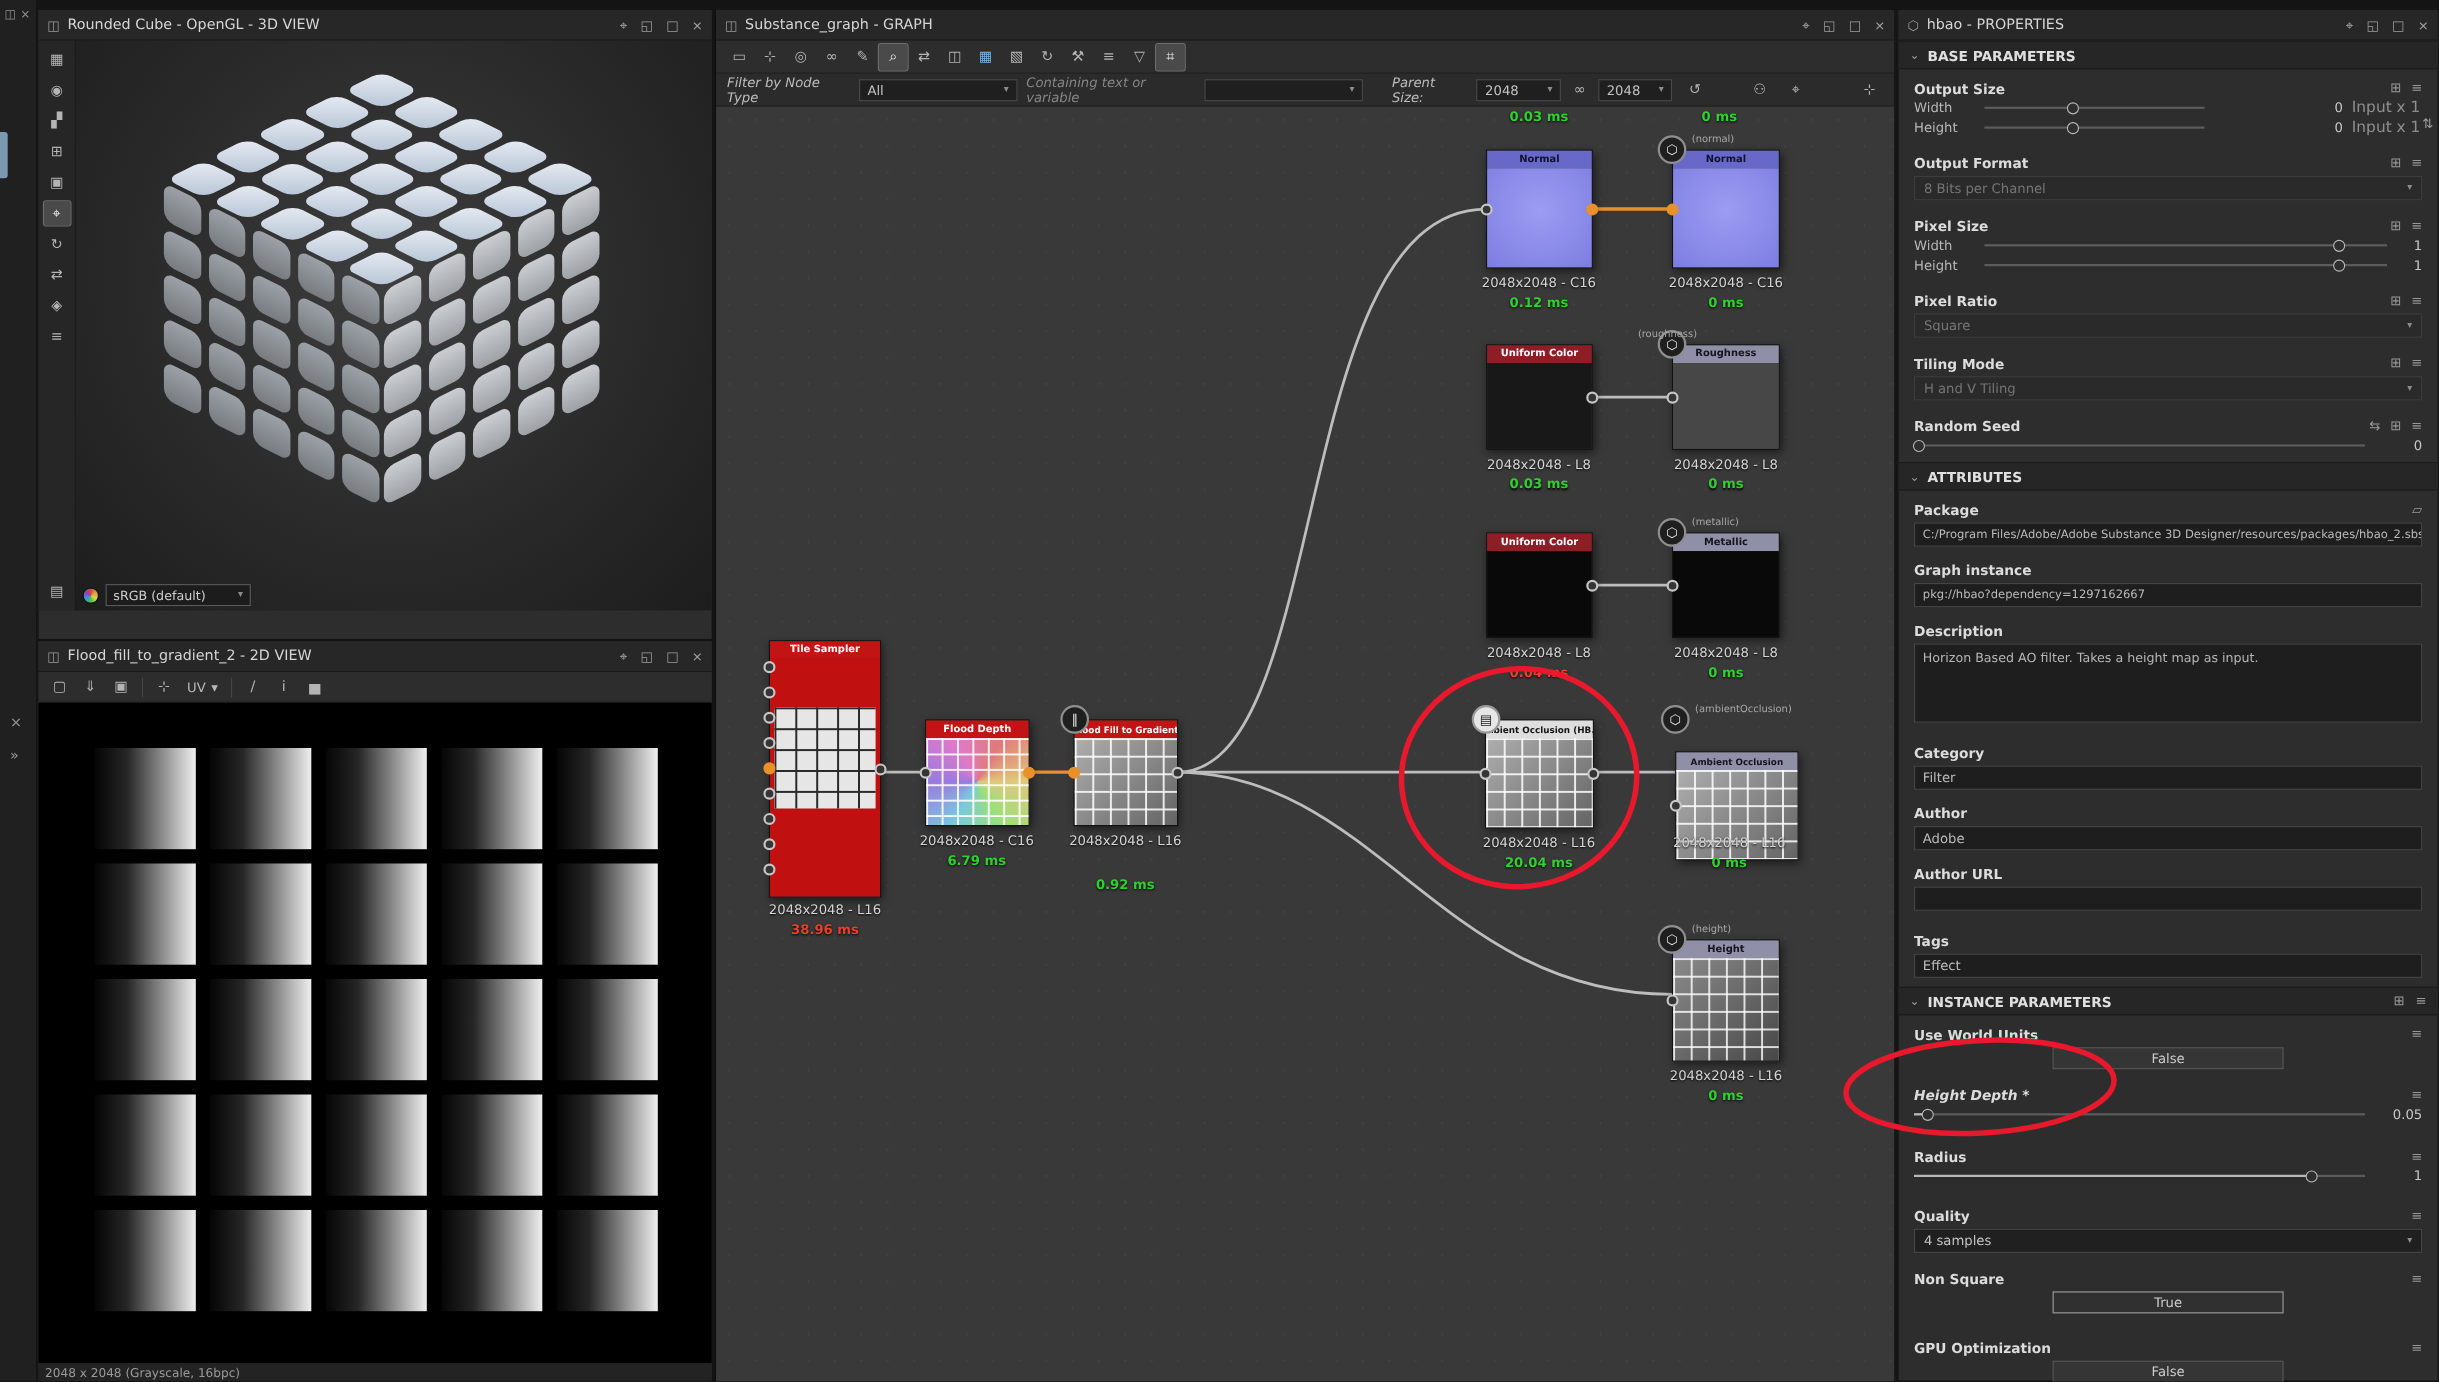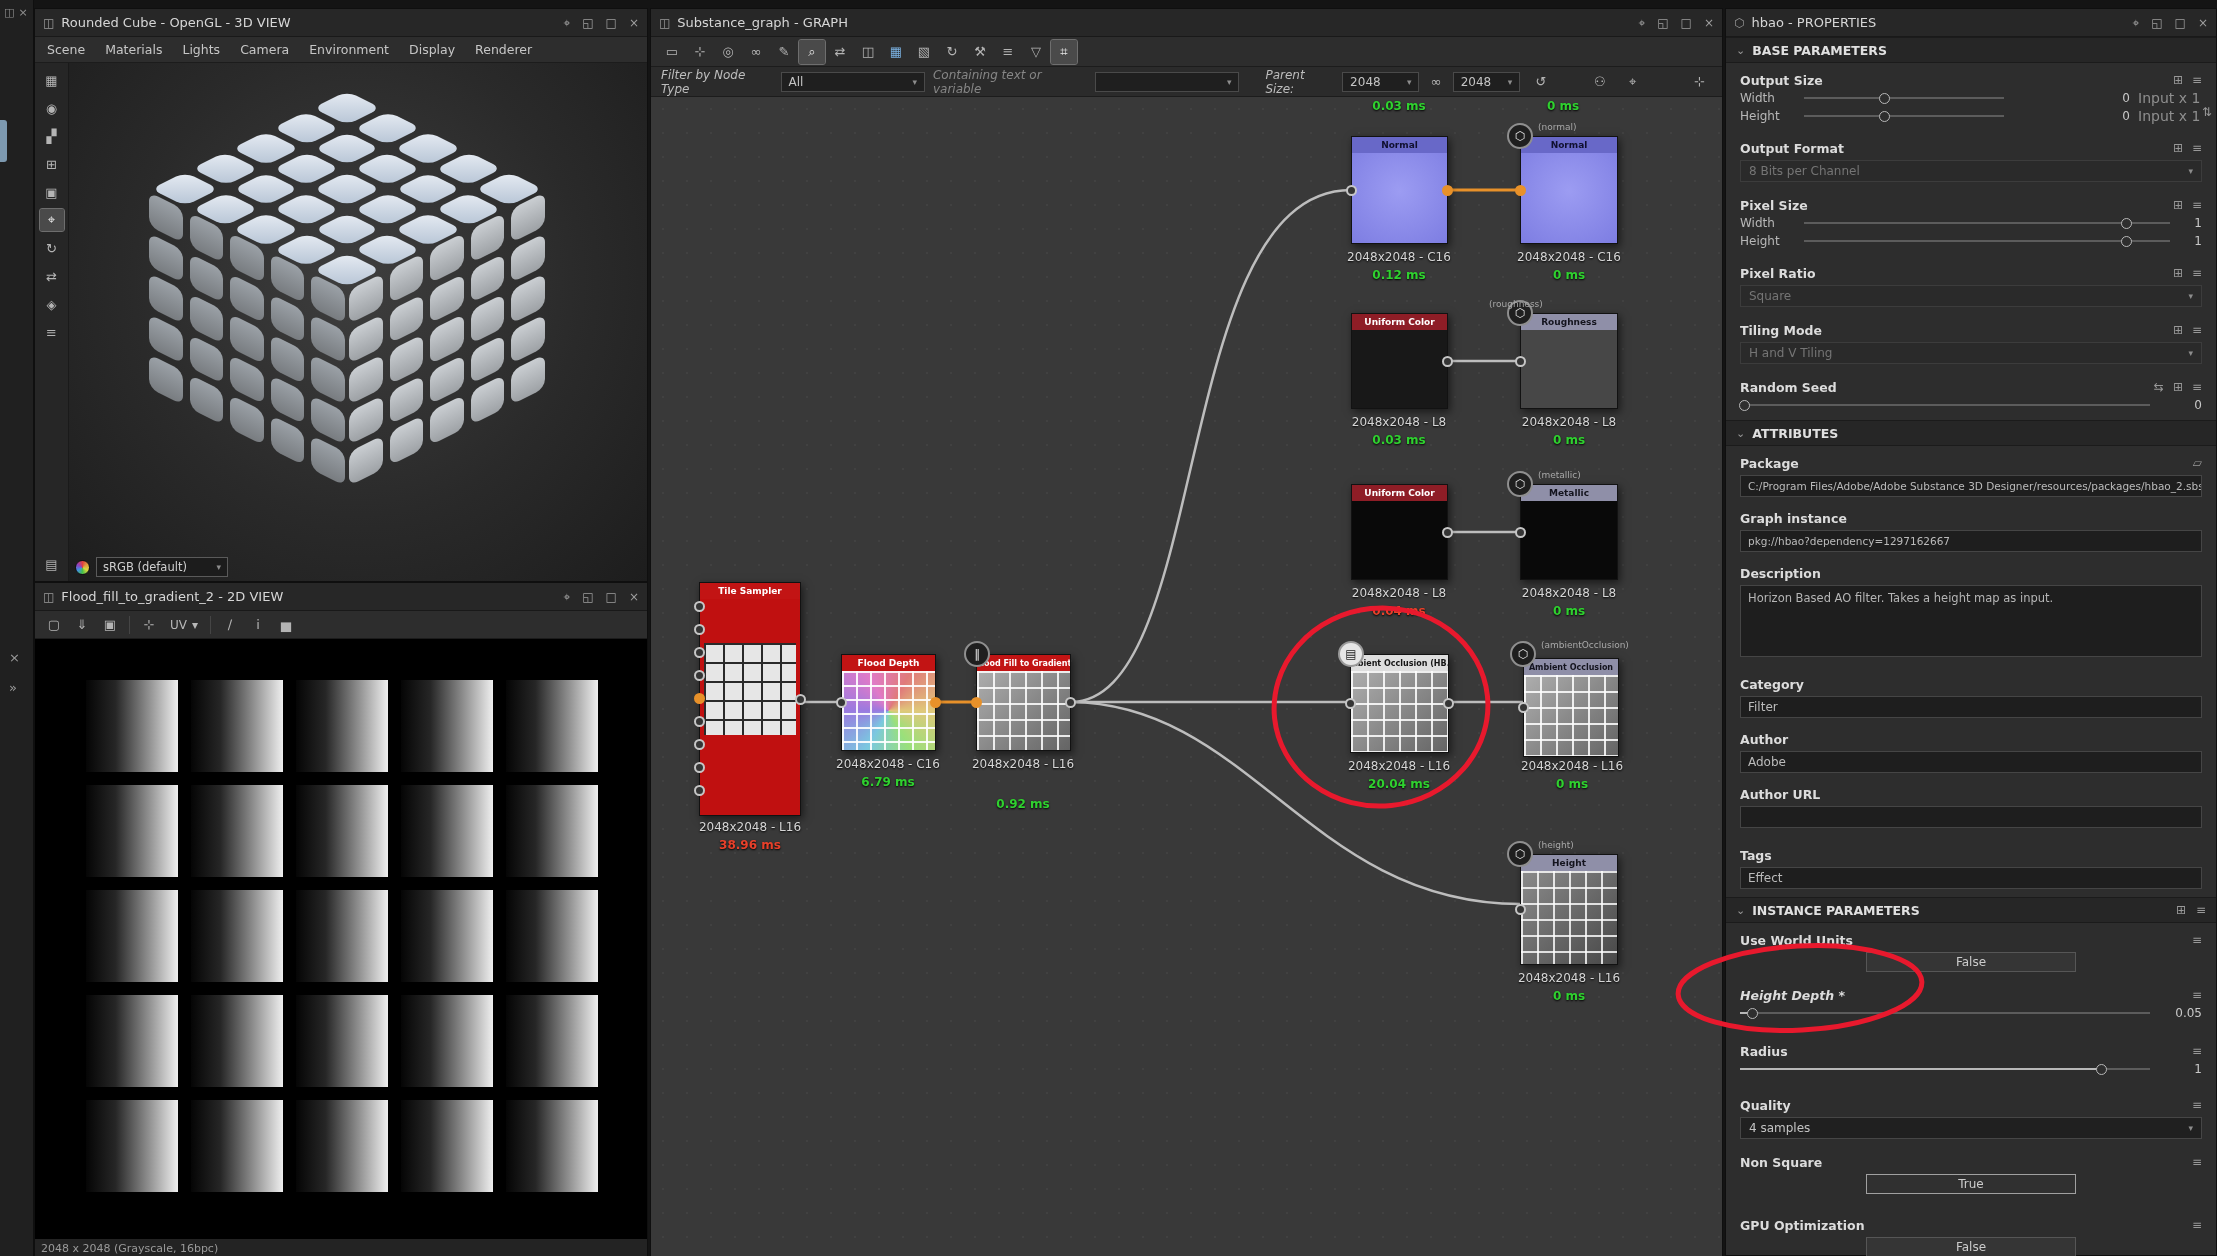--- a/index.html
+++ b/index.html
@@ -147,29 +147,20 @@
     <div class="titlebar">
       <span class="ticon">◫</span>
       <span>Rounded Cube - OpenGL - 3D VIEW</span>
       <div class="tb-right">
         <span>⌖</span>
         <span>◱</span>
         <span>□</span>
         <span>×</span>
       </div>
     </div>
-    <div class="menubar">
-      <span>Scene</span>
-      <span>Materials</span>
-      <span>Lights</span>
-      <span>Camera</span>
-      <span>Environment</span>
-      <span>Display</span>
-      <span>Renderer</span>
-    </div>
     <div class="v3body">
       <div class="toolcol">
         <span class="ic">▦</span>
         <span class="ic">◉</span>
         <span class="ic">▞</span>
         <span class="ic">⊞</span>
         <span class="ic">▣</span>
         <span class="ic active">⌖</span>
         <span class="ic">↻</span>
         <span class="ic">⇄</span>
@@ -502,21 +493,21 @@
       <div class="node" style="left:699px;top:557px;width:99px;height:99px">
         <div class="nhead light fs8">Ambient Occlusion (HB...</div>
         <div class="nbody checker"></div>
         <span class="port l mid"></span>
         <span class="port r mid"></span>
       </div>
       <span class="badge light" style="left:687px;top:544px">▤</span>
       <span class="nlabel" style="left:748px;top:662px">2048x2048 - L16</span>
       <span class="ntime green" style="left:748px;top:680px">20.04 ms</span>
 
-      <div class="node" style="left:872px;top:561px;width:96px;height:99px">
+      <div class="node" style="left:872px;top:586px;width:112px;height:99px">
         <div class="nhead out fs8">Ambient Occlusion</div>
         <div class="nbody checker"></div>
         <span class="port l mid"></span>
       </div>
       <span class="badge" style="left:859px;top:544px">⬡</span>
       <span class="ntag" style="left:890px;top:543px">(ambientOcclusion)</span>
       <span class="nlabel" style="left:921px;top:662px">2048x2048 - L16</span>
       <span class="ntime green" style="left:921px;top:680px">0 ms</span>
 
       <div class="node" style="left:869px;top:757px;width:98px;height:111px">

